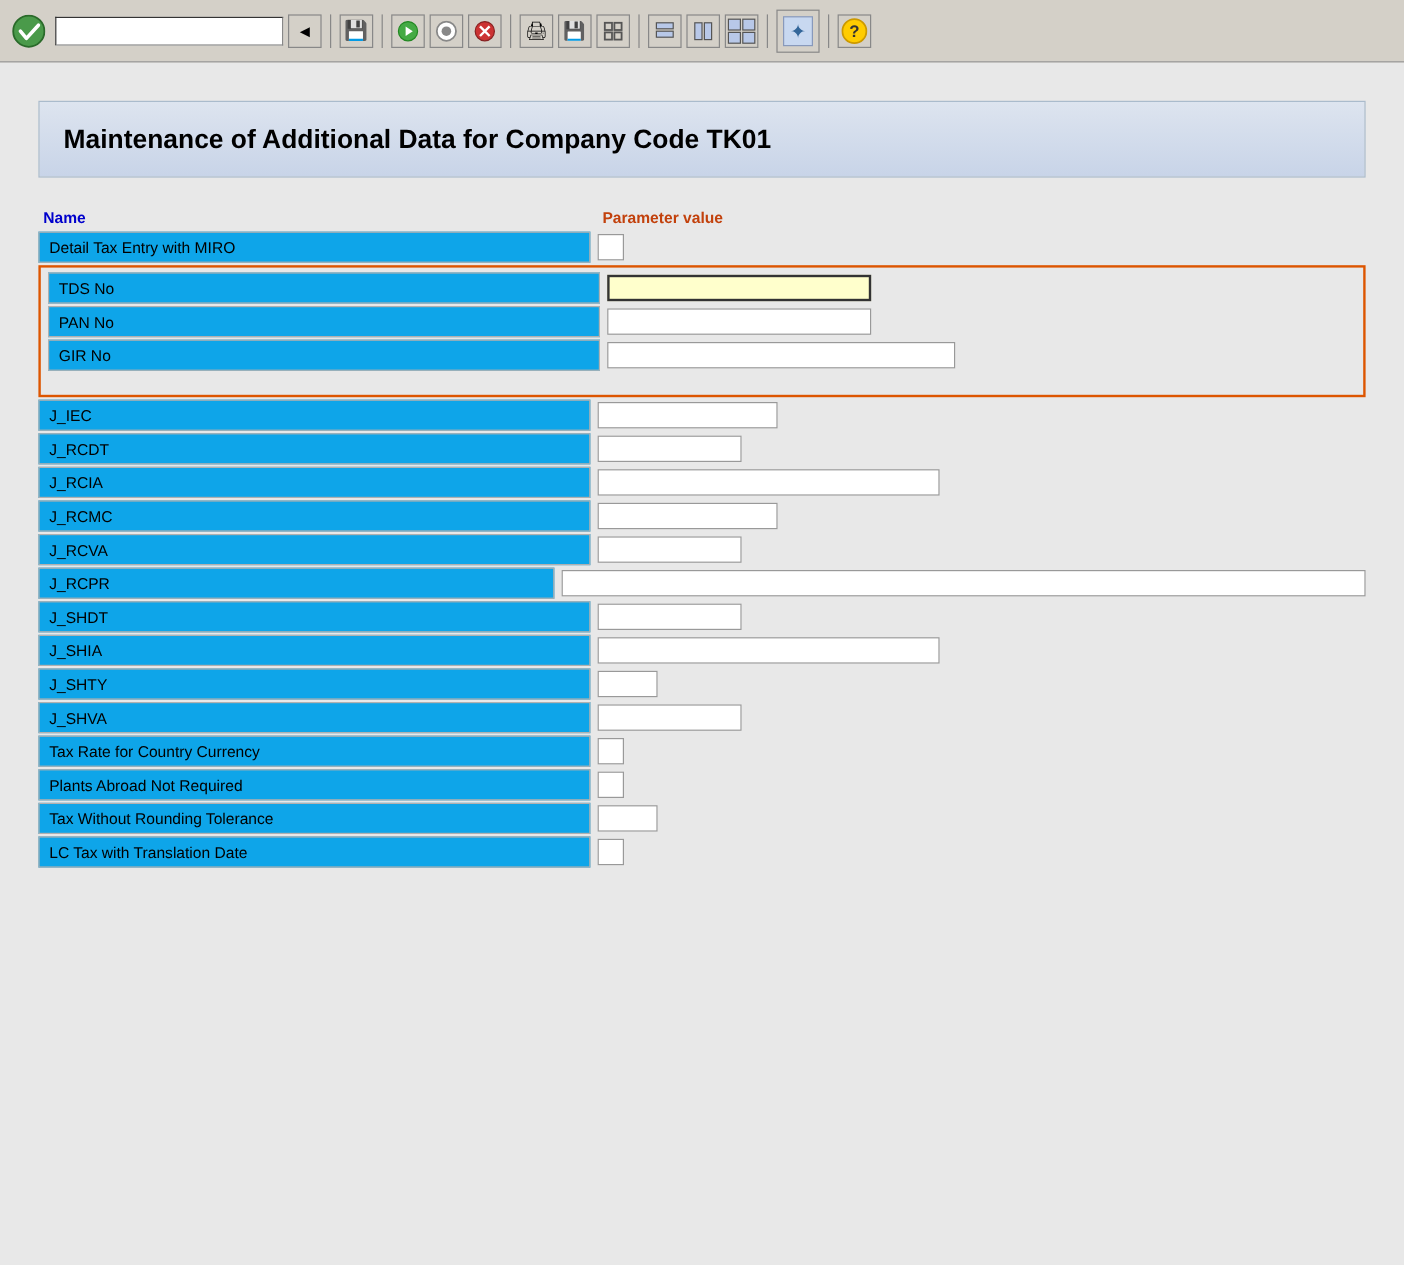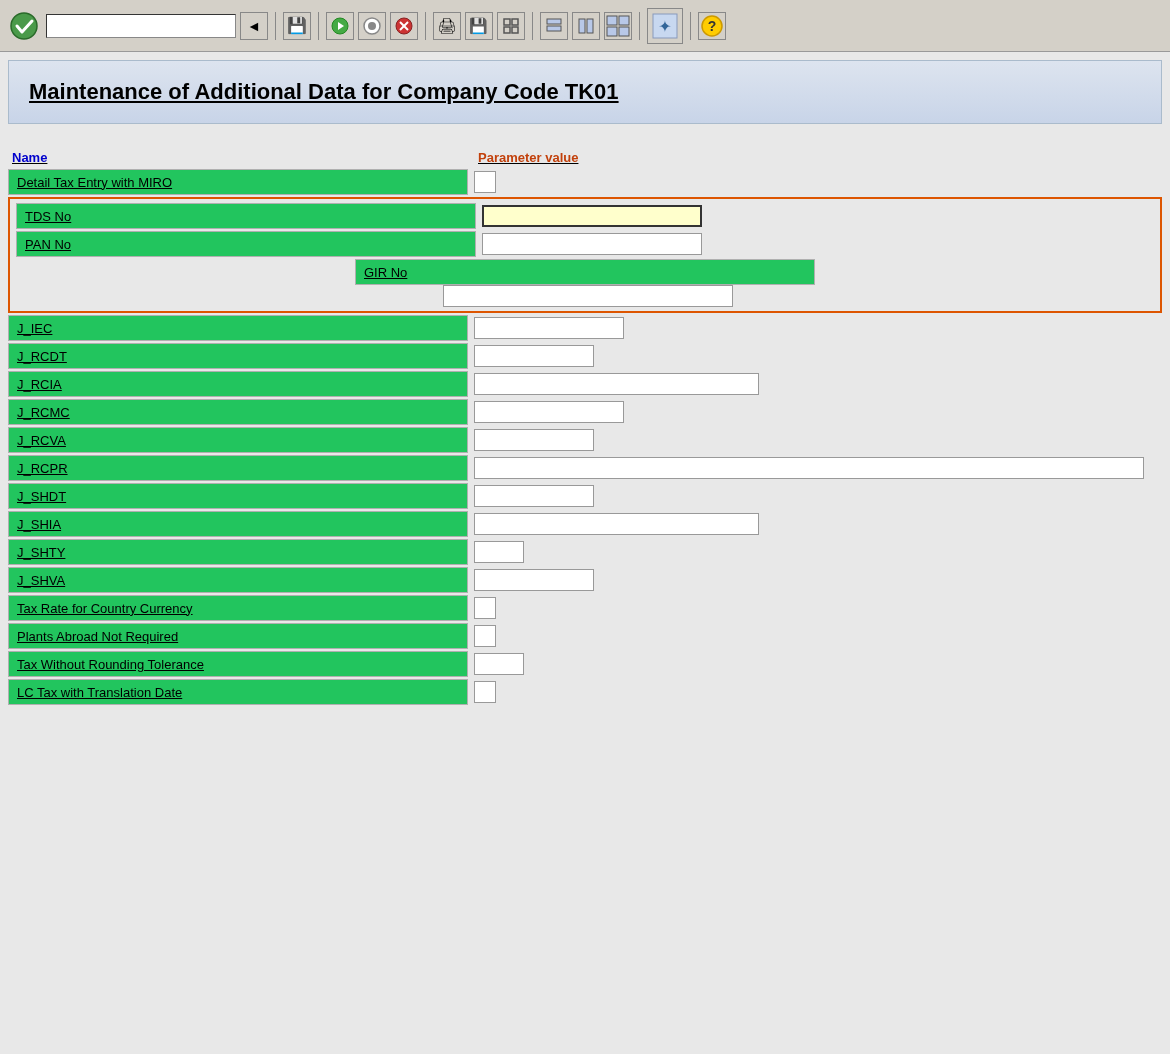--- a/index.html
+++ b/index.html
@@ -51,22 +51,21 @@
       border: none;
       background: transparent;
       cursor: pointer;
       display: flex;
       align-items: center;
       justify-content: center;
     }
 
     
     .main-content {
-      padding: 8px;
-      text-decoration: underline;
+      padding: 32px;
     }
 
     
     .page-title-box {
       background: linear-gradient(to bottom, #dde4ef, #c8d4e8);
       border: 1px solid #aabbcc;
       padding: 18px 20px;
       margin-bottom: 20px;
     }
     .page-title-box h1 {
@@ -90,21 +89,21 @@
 
     
     .w-small { width: 22px; }
 
     .row-container {
       display: flex;
       align-items: center;
       margin-bottom: 2px;
     }
     .name-cell {
-      background: #22c55e;
+      background: #0ea5e9;
       border: 1px solid #b0b0b0;
       padding: 4px 8px;
       width: 460px;
       font-size: 13px;
       color: #000;
       height: 26px;
       display: flex;
       align-items: center;
     }
     .value-cell {
@@ -117,22 +116,21 @@
     .highlight-wrapper {
       border: 2px solid #dd5500;
       border-radius: 0;
       padding: 4px 6px;
       margin-bottom: 2px;
     }
     .highlight-wrapper .row-container {
       margin-bottom: 2px;
     }
     .highlight-wrapper .row-container:last-child {
-      margin-bottom: 0;
-      flex-direction: column;
+      margin-bottom: 16px;
     }
   </style>
 </head>
 <body>
 
 <div class="toolbar">
   <button class="checkmark-btn">
     <svg width="28" height="28" viewBox="0 0 28 28">
       <circle cx="14" cy="14" r="13" fill="#4a9a4a" stroke="#2a6a2a" stroke-width="1.5"></circle>
       <polyline points="7,14 12,20 22,9" fill="none" stroke="white" stroke-width="3" stroke-linecap="round" stroke-linejoin="round"></polyline>

